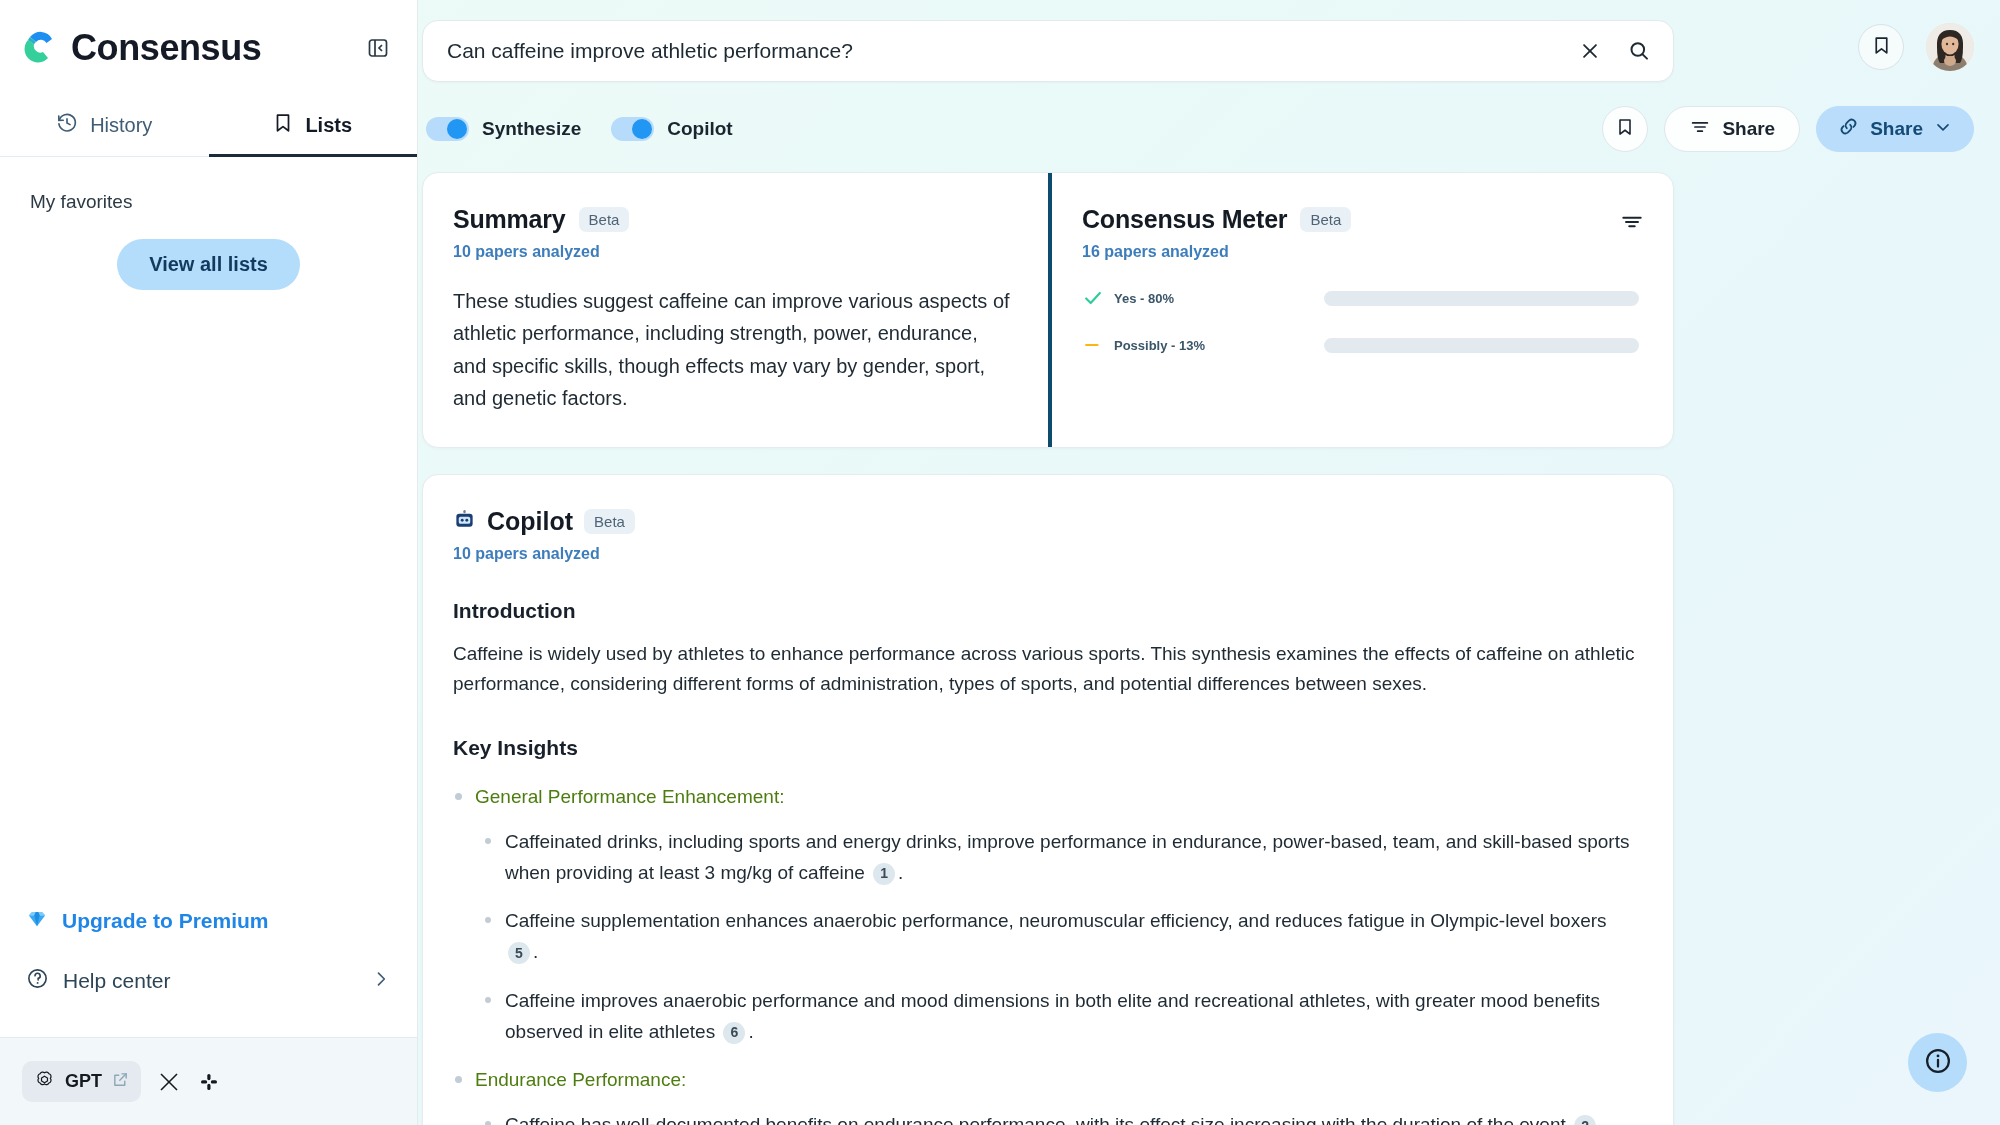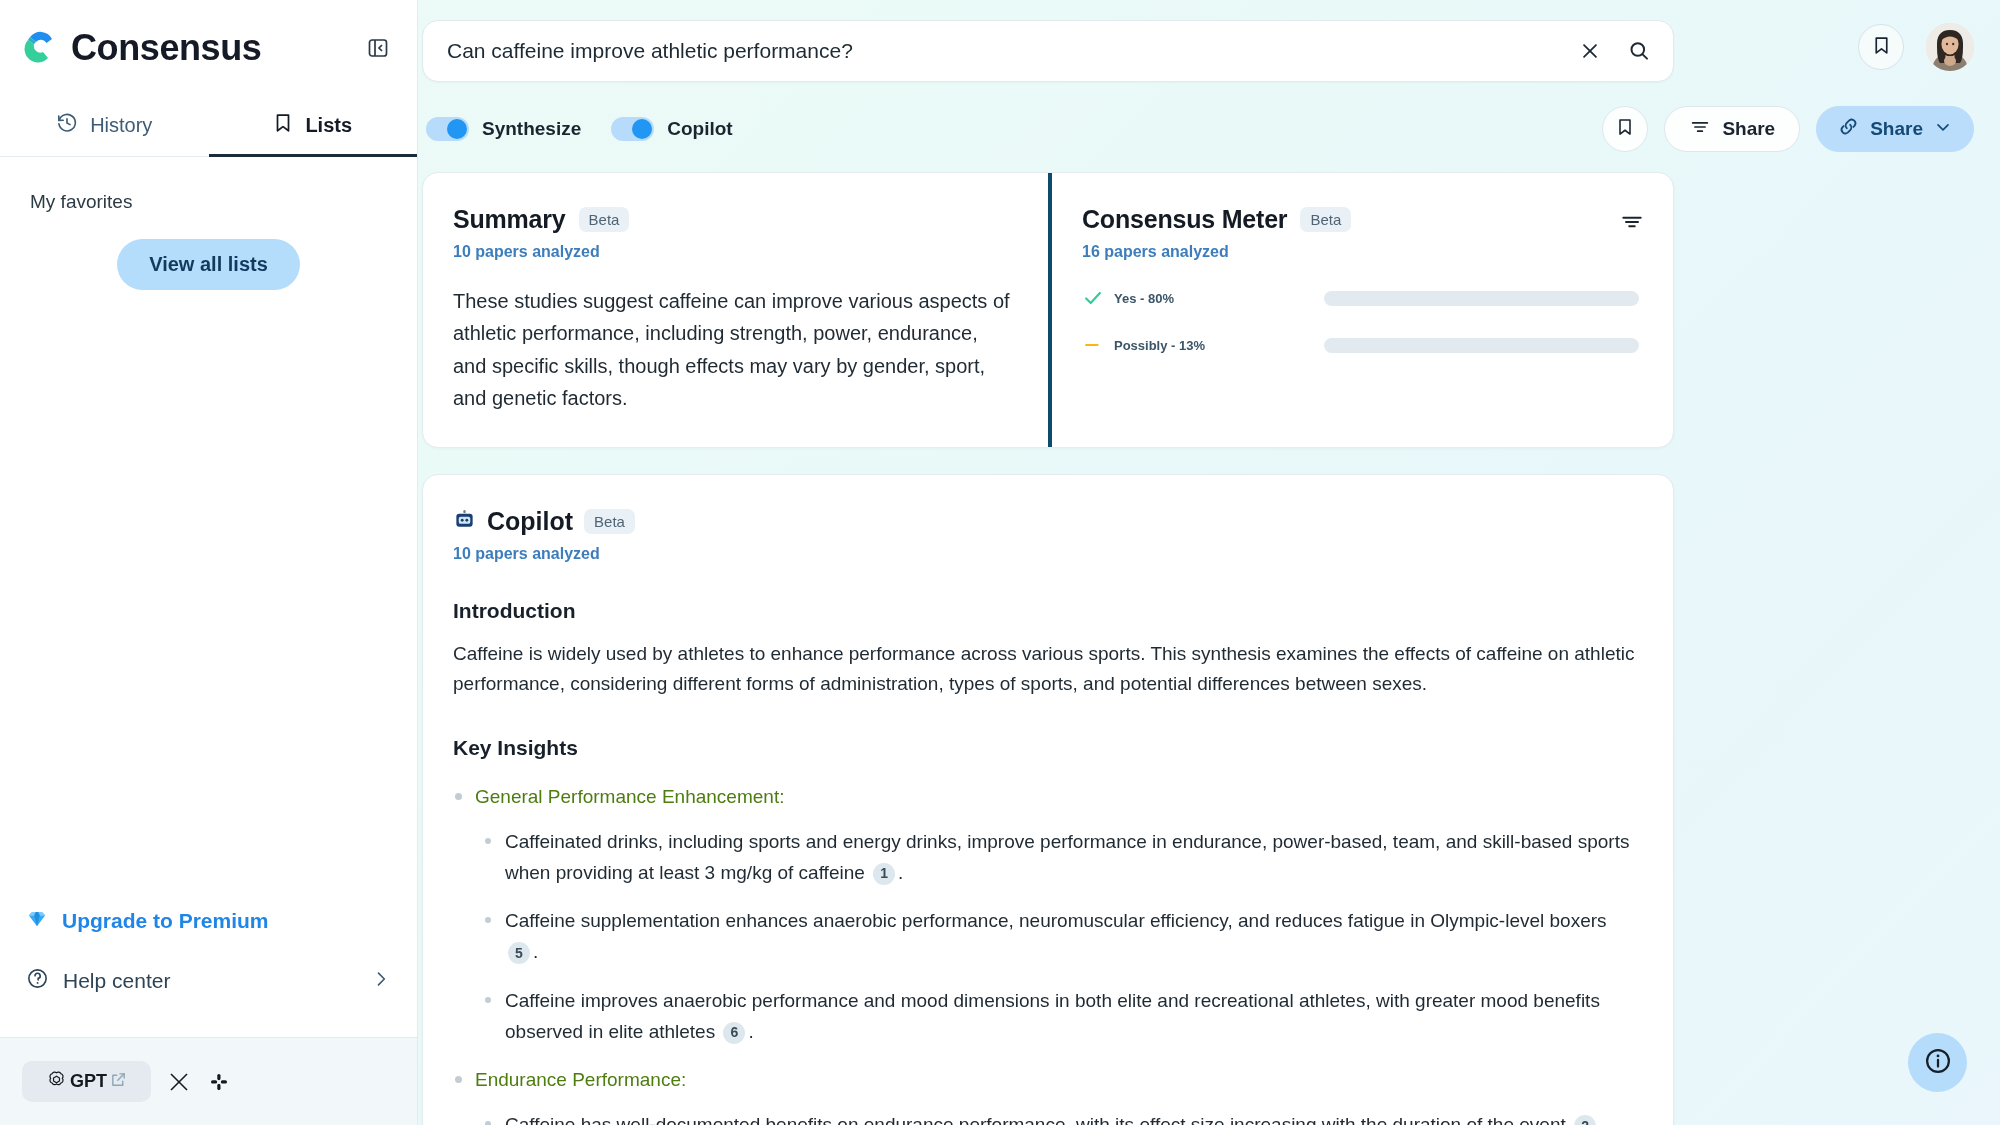--- a/index.html
+++ b/index.html
@@ -78,23 +78,23 @@
   .sb-link.help { color: #2c4456; }
   .sb-link .spacer { flex: 1; }
   .sb-footer {
     height: 88px;
     border-top: 1px solid #e4ebef;
     background: #f2f7fa;
     display: flex; align-items: center; gap: 16px;
     padding: 0 22px;
   }
   .gpt-chip {
-    display: flex; align-items: center; gap: 3px;
+    display: flex; align-items: center; gap: 10px;
     background: #e4eaef; border-radius: 10px;
-    padding: 8px 24px; cursor: pointer;
+    padding: 8px 12px; cursor: pointer;
   }
   .gpt-chip .lbl { font-size: 18px; font-weight: 700; color: #141a1f; }
   .social-icon { cursor: pointer; display: flex; align-items: center; }
 
   
   .main {
     flex: 1; position: relative; height: 1125px;
     display: flex; flex-direction: column;
   }
   .topbar {

